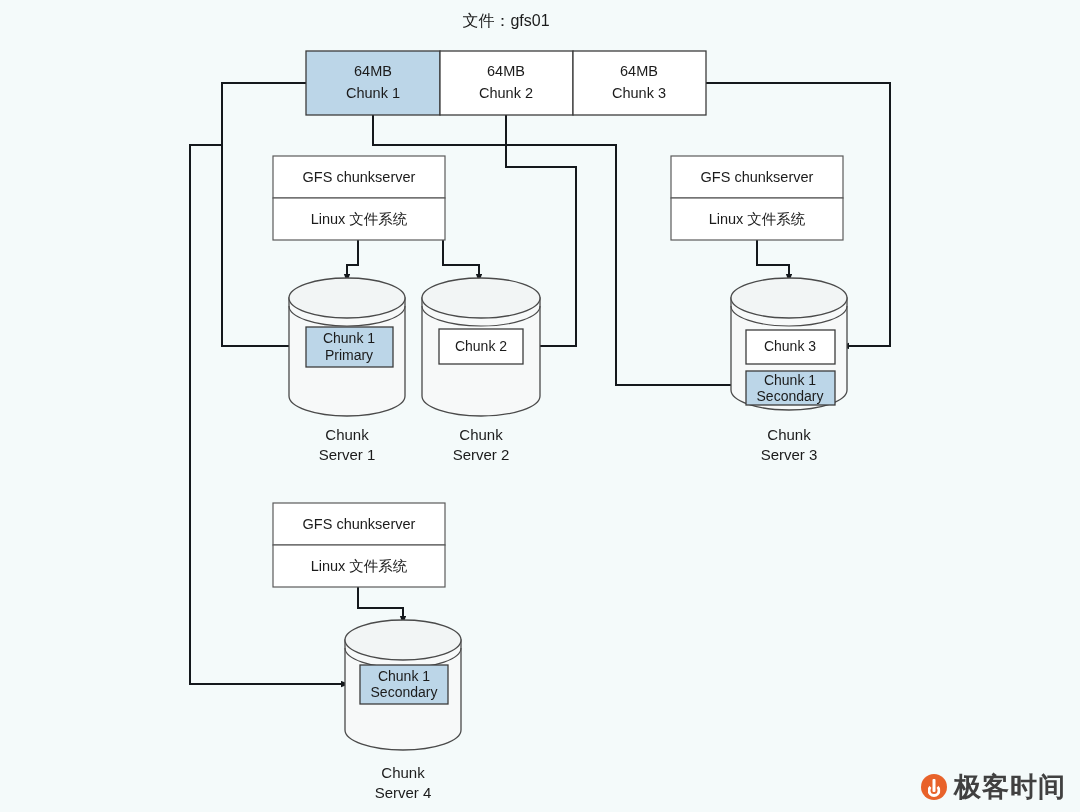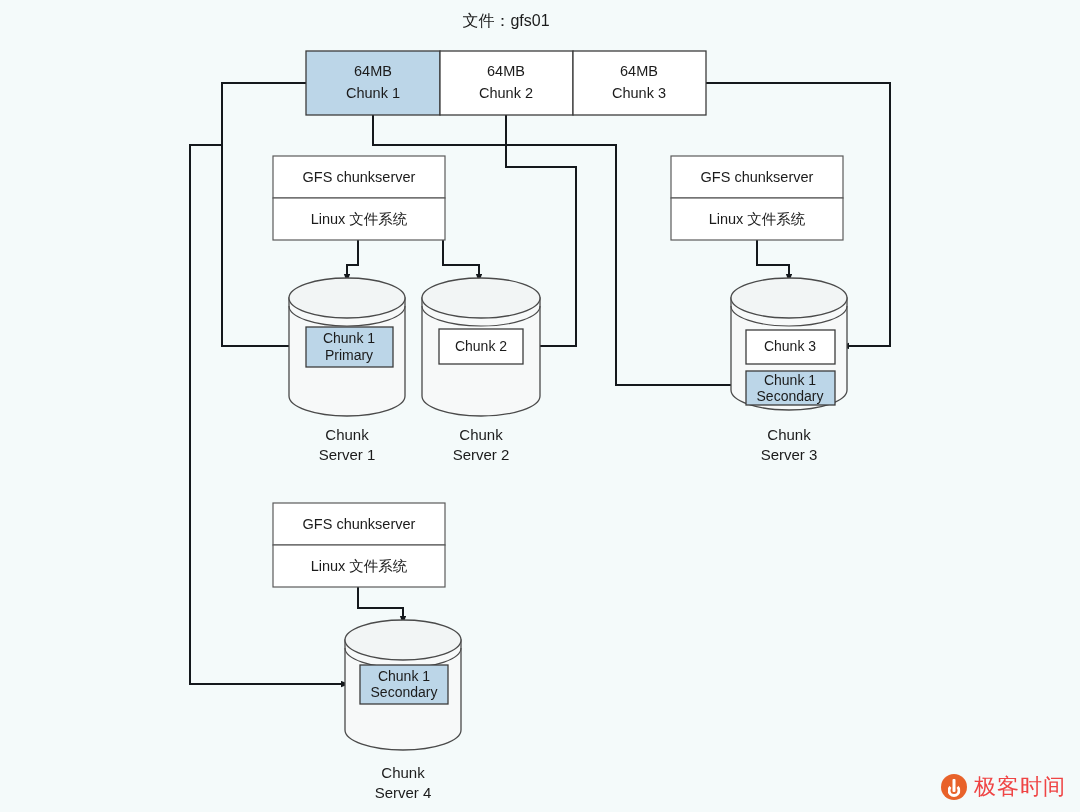--- a/index.html
+++ b/index.html
@@ -69,23 +69,23 @@
     left: 50%; top: 10px;
     transform: translateX(-50%);
     width: 13px; height: 13px;
     border: 3px solid #ffffff;
     border-top-color: transparent;
     border-radius: 50%;
     box-sizing: border-box;
   }
   #watermark .wm-text {
     font-family: "DejaVu Sans", "Liberation Sans", sans-serif;
-    font-size: 22px;
-    font-weight: normal;
-    color: #ef4444;
+    font-size: 27px;
+    font-weight: bold;
+    color: #404040;
     letter-spacing: 1px;
     line-height: 1;
   }
 </style>
 </head>
 <body>
 
 <div id="diagram-root">
 <svg width="1080" height="812" viewBox="0 0 1080 812" xmlns="http://www.w3.org/2000/svg">
   <defs>

